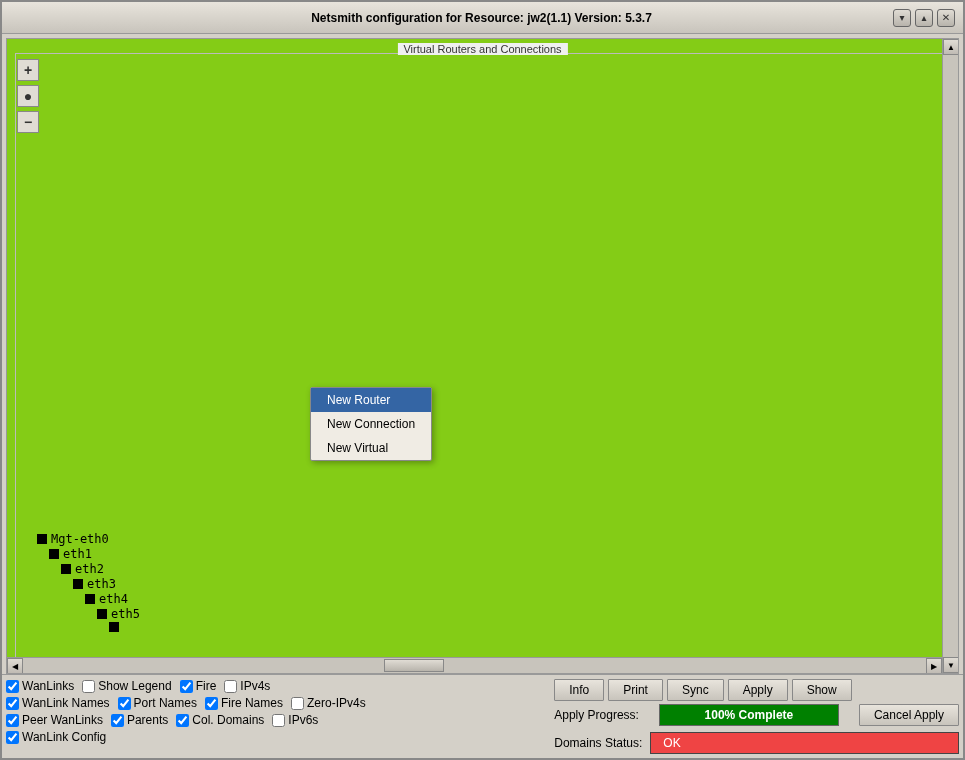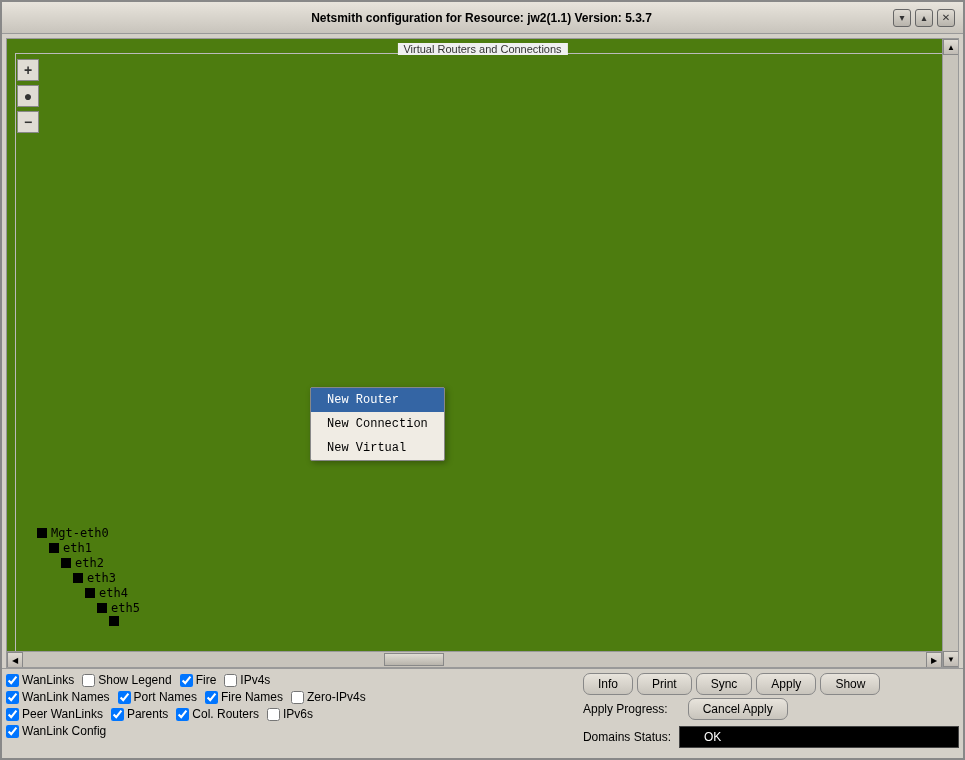--- a/index.html
+++ b/index.html
@@ -56,21 +56,21 @@
       cursor: pointer;
       font-size: 10px;
       color: #333;
     }
 
     .canvas-area {
       flex: 1;
       position: relative;
       border: 1px solid #999;
       margin: 4px 4px 0 4px;
-      background: #4d7c0f;
+      background: #84cc16;
       overflow: hidden;
     }
 
     .zoom-controls {
       position: absolute;
       top: 20px;
       left: 10px;
       display: flex;
       flex-direction: column;
       gap: 4px;
@@ -95,21 +95,20 @@
     .context-menu {
       position: absolute;
       top: 348px;
       left: 303px;
       background: #f0ece4;
       border: 1px solid #888;
       border-radius: 2px;
       box-shadow: 2px 2px 6px rgba(0,0,0,0.3);
       z-index: 100;
       min-width: 120px;
-      font-family: Liberation Mono, monospace;
     }
 
     .context-menu-item {
       padding: 5px 16px;
       cursor: pointer;
       font-size: 12px;
       color: #000;
       white-space: nowrap;
     }
 
@@ -217,21 +216,21 @@
     }
 
     .checkbox-label input[type="checkbox"] {
       margin: 0;
     }
 
     .action-btn {
       padding: 3px 14px;
       background: linear-gradient(to bottom, #e8e4dc, #c8c4bc);
       border: 1px solid #888;
-      border-radius: 7px;
+      border-radius: 1px;
       cursor: pointer;
       font-size: 12px;
       color: #000;
     }
 
     .progress-row {
       display: flex;
       align-items: center;
       gap: 20px;
       margin-bottom: 3px;
@@ -267,24 +266,24 @@
       gap: 8px;
     }
 
     .status-label {
       font-size: 12px;
       white-space: nowrap;
     }
 
     .status-value {
       flex: 1;
-      background: #000000;
+      background: #ef4444;
       color: white;
       font-size: 12px;
-      padding: 3px 24px;
+      padding: 3px 12px;
       border: 1px solid #444;
       height: 22px;
       display: flex;
       align-items: center;
     }
 
     .checkboxes-area {
       flex: 1;
     }
 
@@ -380,21 +379,21 @@
       <div class="scrollbar-btn" style="flex-shrink:0;">◀</div>
       <div style="flex:1;position:relative;background:#c8c4bc;">
         <div class="scrollbar-thumb-h"></div>
       </div>
       <div class="scrollbar-btn" style="flex-shrink:0;">▶</div>
     </div>
   </div>
 
   <div class="bottom-panel">
 
-    <div style="display:flex;align-items:flex-start;gap:8px;margin-bottom:6px;">
+    <div style="display:flex;align-items:flex-start;gap:8px;margin-bottom:0;">
       <div class="checkboxes-area">
 
         <div class="checkbox-row">
           <label class="checkbox-label">
             <input type="checkbox" checked="" style="">
             <span>WanLinks</span>
           </label>
           <label class="checkbox-label">
             <input type="checkbox" style="">
             <span>Show Legend</span>
@@ -432,21 +431,21 @@
           <label class="checkbox-label">
             <input type="checkbox" checked="" style="">
             <span>Peer WanLinks</span>
           </label>
           <label class="checkbox-label">
             <input type="checkbox" checked="" style="">
             <span>Parents</span>
           </label>
           <label class="checkbox-label">
             <input type="checkbox" checked="" style="">
-            <span>Col. Routers</span>
+            <span>Col. Domains</span>
           </label>
           <label class="checkbox-label">
             <input type="checkbox" style="">
             <span>IPv6s</span>
           </label>
         </div>
 
         <div class="checkbox-row">
           <label class="checkbox-label">
             <input type="checkbox" checked="" style="">
@@ -459,20 +458,23 @@
         <div style="display:flex;gap:4px;">
           <button class="action-btn">Info</button>
           <button class="action-btn">Print</button>
           <button class="action-btn">Sync</button>
           <button class="action-btn">Apply</button>
           <button class="action-btn">Show</button>
         </div>
 
         <div class="progress-row">
           <span class="progress-label">Apply Progress:</span>
+          <div class="progress-bar-container" style="min-width:180px;">
+            <div class="progress-bar">100% Complete</div>
+          </div>
           <button class="action-btn" style="white-space:nowrap;">Cancel Apply</button>
         </div>
 
         <div class="status-row">
           <span class="status-label">Domains Status:</span>
           <div class="status-value" style="min-width:280px;">OK</div>
         </div>
       </div>
     </div>
   </div>

